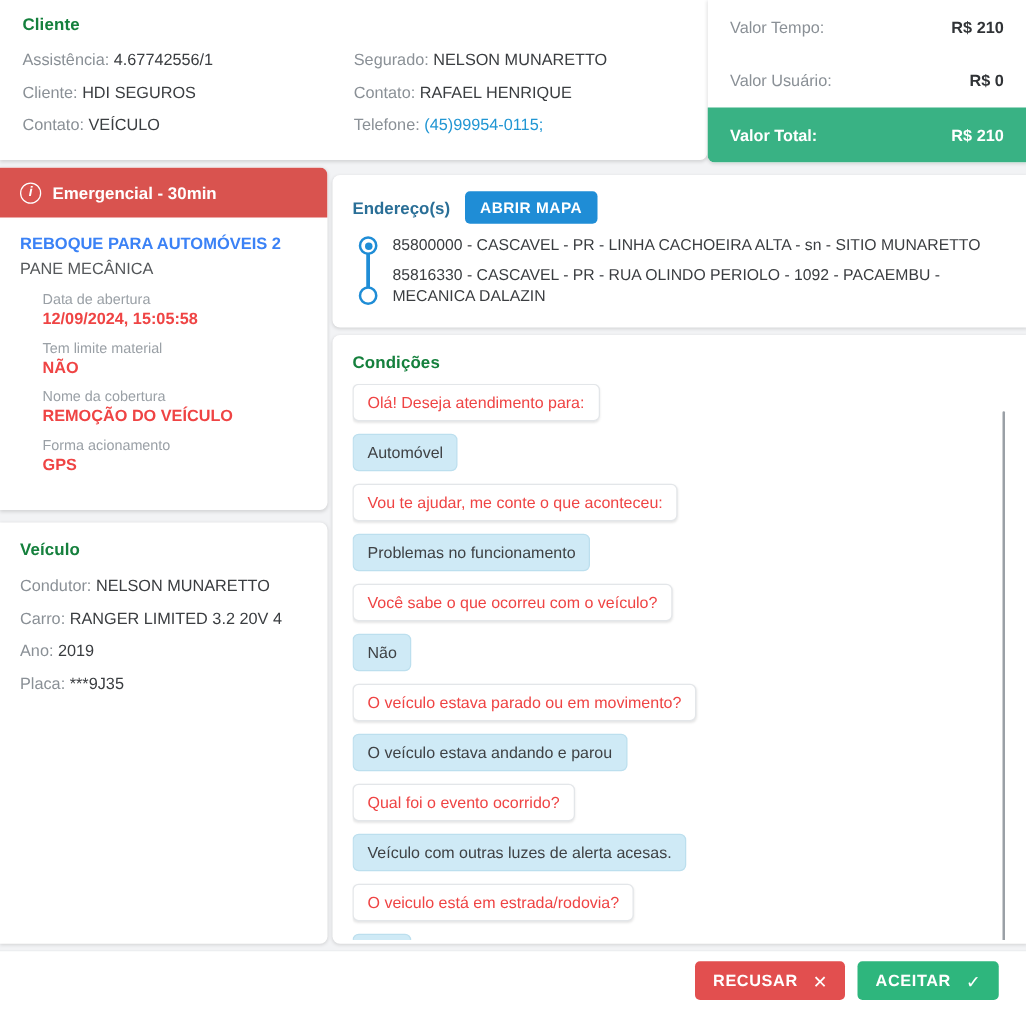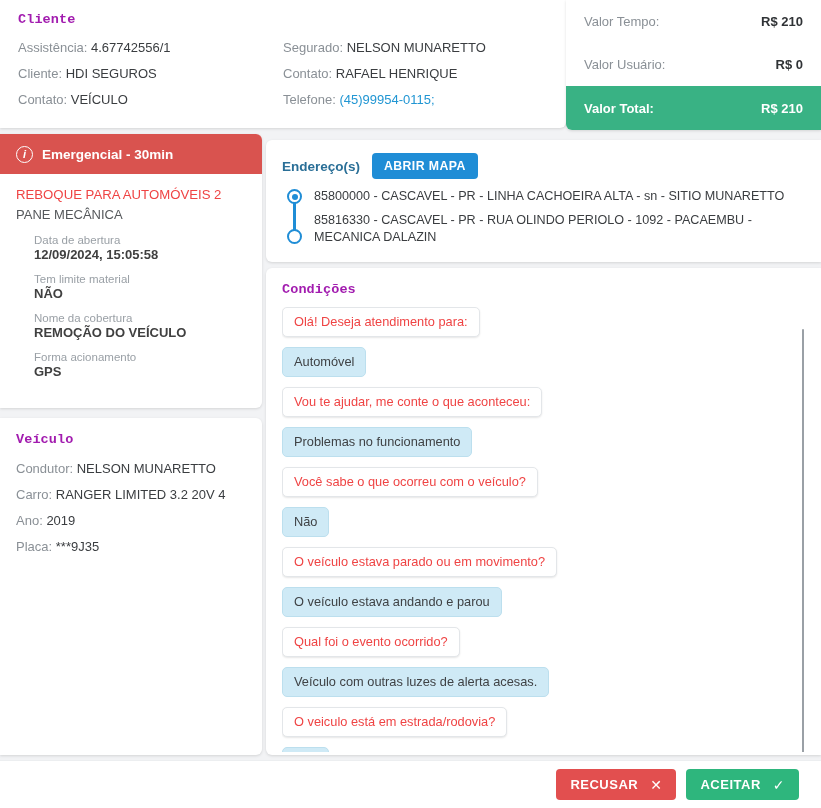--- a/index.html
+++ b/index.html
@@ -24,26 +24,25 @@
     position: absolute;
   }
 
   
   #client-card {
     left: 0; top: 0; width: 566px; height: 128px;
     border-radius: 0 0 6px 0;
     padding: 12px 18px 0 18px;
   }
   .section-title {
-    color: #a21caf;
+    color: #15803d;
     font-size: 13.5px;
     font-weight: bold;
     margin: 0 0 13px 0;
     letter-spacing: .1px;
-    font-family: Liberation Mono, monospace;
   }
   .kv-grid {
     display: flex;
   }
   .kv-col { width: 50%; }
   .kv-row {
     font-size: 13px;
     color: #3d3f42;
     margin-bottom: 11px;
     white-space: nowrap;
@@ -91,38 +90,38 @@
   .info-circle {
     width: 17px; height: 17px;
     border: 1.6px solid #fff;
     border-radius: 50%;
     display: inline-flex; align-items: center; justify-content: center;
     font-size: 11px; font-weight: bold; font-style: italic;
     line-height: 1;
   }
   .service-body { padding: 13px 16px 0 16px; }
   .svc-headline {
-    color: #ef4444;
+    color: #3b82f6;
     font-size: 13.2px;
-    font-weight: normal;
+    font-weight: bold;
     margin-bottom: 5px;
   }
   .svc-sub {
     color: #55585b;
     font-size: 13px;
     margin-bottom: 12px;
   }
   .field { margin-bottom: 11px; margin-left: 18px; }
   .field .f-label {
     color: #9aa0a6;
     font-size: 11.5px;
     margin-bottom: 1px;
   }
   .field .f-value {
-    color: #404040;
+    color: #ef4444;
     font-size: 13px;
     font-weight: bold;
   }
 
   
   #vehicle-card {
     left: 0; top: 418px; width: 262px; height: 337px;
     border-radius: 0 6px 6px 0;
     padding: 14px 16px 0 16px;
   }

